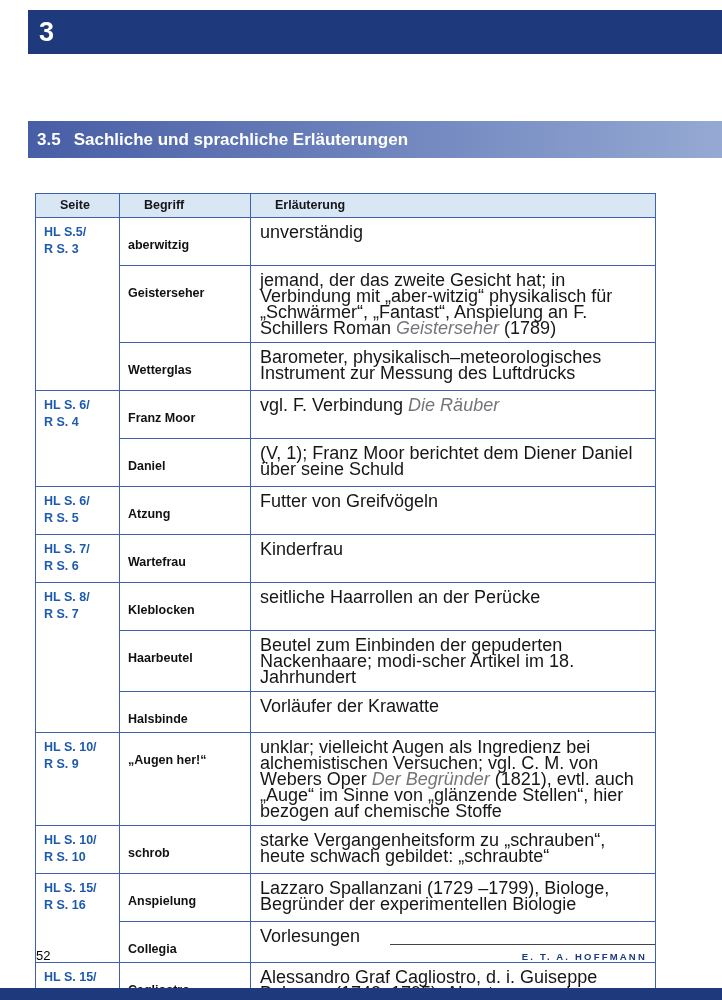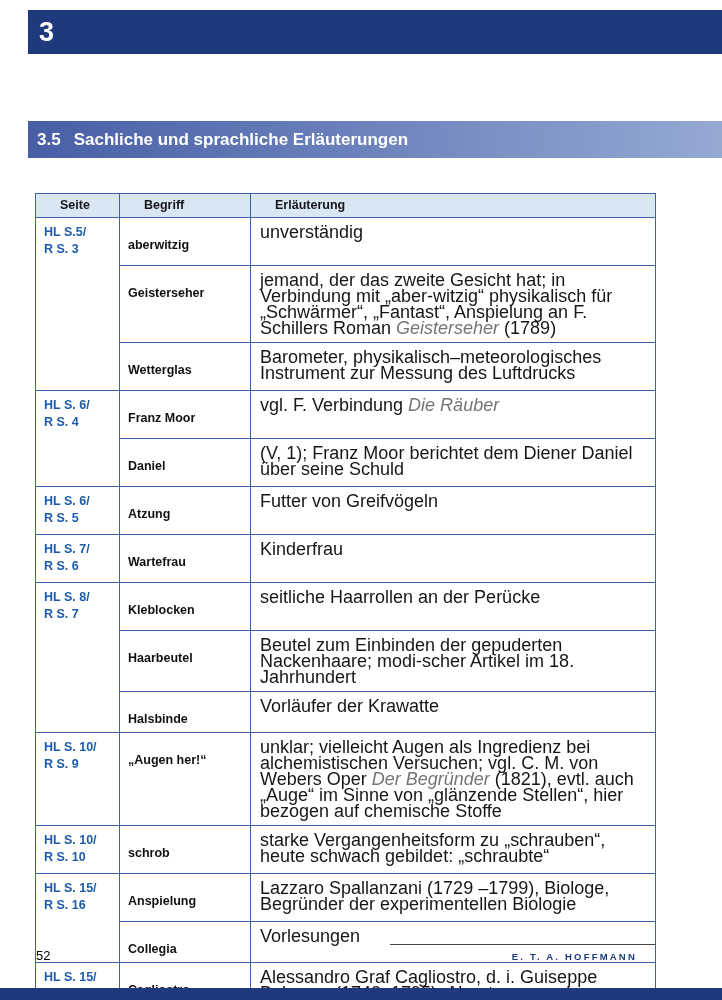--- a/index.html
+++ b/index.html
@@ -42,21 +42,21 @@
   table.glossary tbody tr{height:48px;}
   table.glossary tbody tr.compact{height:24px;}
   td.seite{white-space:pre-line;color:var(--seite-text);font-weight:bold;font-size:12.5px;line-height:17px;padding:6px 4px 6px 8px;}
   td.begriff{font-weight:bold;font-size:12.5px;padding:20px 6px 6px 8px;color:#111;}
   td.erl{font-size:18px;line-height:16px;padding:6px 10px 6px 9px;color:#161616;}
   td.erl .it{font-style:italic;color:var(--italic-gray);}
 
   
   .page-number{position:absolute;left:36px;top:948px;font-size:13px;color:#000;}
   .footer-rule{position:absolute;left:390px;width:265px;top:944px;height:1px;background:#444;}
-  .footer-author{position:absolute;left:372px;width:265px;top:951px;text-align:right;
+  .footer-author{position:absolute;left:382px;width:265px;top:951px;text-align:right;
     color:var(--navy);font-size:9.5px;font-weight:bold;letter-spacing:2.2px;}
   .bottom-bar{position:absolute;left:0;right:0;bottom:0;height:12px;background:var(--navy);}
 </style>
 </head>
 <body>
 
 <div class="page">
 
   <header class="chapter-bar">
     <span class="ch-num">3</span>

